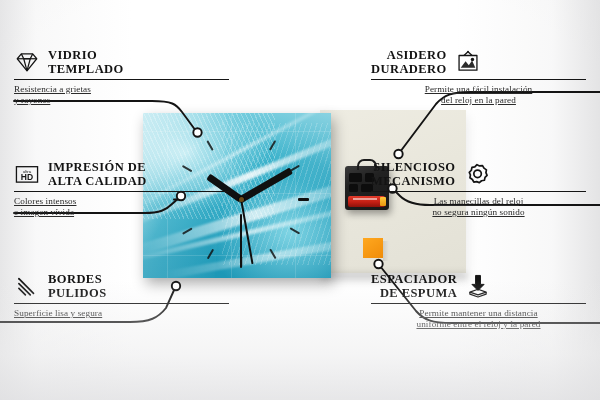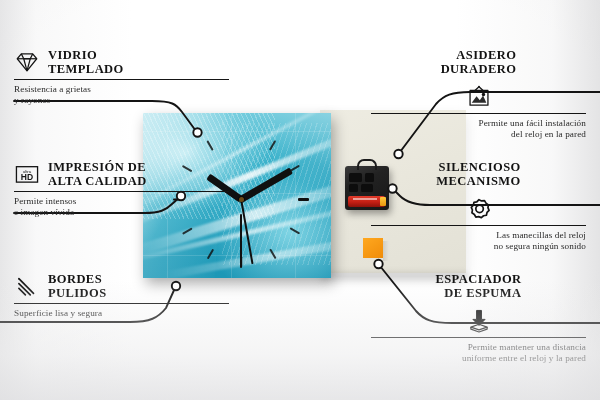--- a/index.html
+++ b/index.html
@@ -26,36 +26,37 @@
   #stage:after{
     content:"";position:absolute;left:0;right:0;bottom:0;height:120px;
     background:linear-gradient(180deg, rgba(255,255,255,0) 0%, rgba(236,236,237,.55) 62%, rgba(225,225,227,.8) 100%);
     pointer-events:none;
   }
 
   
   .feature{position:absolute;width:215px;}
   .feature .head{display:flex;align-items:center;gap:8px;}
   .feature.left .head{justify-content:flex-start;}
-  .feature.right .head{justify-content:flex-start;flex-direction:column;}
+  .feature.right .head{justify-content:flex-start;}
   .title{
     font-family:"Liberation Serif", serif;
     font-weight:700;letter-spacing:.035em;
     font-size:12.5px;line-height:14px;color:#131313;
     text-transform:uppercase;
   }
   .feature.left .title{text-align:left;}
   .feature.right .title{text-align:right;}
   .rule{height:0;border-top:1.6px solid #151515;margin-top:3px;width:100%;}
   .desc{
     font-family:"Liberation Serif", serif;
     font-size:9.2px;line-height:11.2px;color:#2a2a2a;margin-top:4px;
     letter-spacing:.01em;
-  }
-  .feature.right .desc{text-align:right;}
+    text-decoration:underline;
+  }
+  .feature.right .desc{text-align:center;}
   .ico{width:26px;height:26px;flex:0 0 26px;display:block;}
 
   
   #f-vidrio   {left:14px; top:48px;}
   #f-impresion{left:14px; top:160px;}
   #f-bordes   {left:14px; top:272px;}
   #f-asidero  {left:371px;top:48px;}
   #f-mecanismo{left:371px;top:160px;}
   #f-espaciador{left:371px;top:272px;}
 
@@ -280,21 +281,21 @@
         <text x="16" y="14.6" text-anchor="middle" font-family="Liberation Sans, sans-serif" font-size="5.4" fill="#141414">ultra</text>
         <text x="16" y="23.6" text-anchor="middle" font-family="Liberation Sans, sans-serif" font-size="10.5" font-weight="bold" fill="#141414">HD</text>
       </svg>
       <div class="title">
         <div>IMPRESIÓN DE</div>
         <div>ALTA CALIDAD</div>
       </div>
     </div>
     <div class="rule"></div>
     <div class="desc">
-      <div>Permite intensos</div>
+      <div>Colores intensos</div>
       <div>e imagen vívida</div>
     </div>
   </div>
 
   <div class="feature left" id="f-bordes">
     <div class="head">
       <svg class="ico" viewBox="0 0 32 32">
         <g stroke="#141414" stroke-width="2" stroke-linecap="round" fill="none">
           <path d="M6,7 L24,25"></path>
             <path d="M6,13 L20,27"></path>

